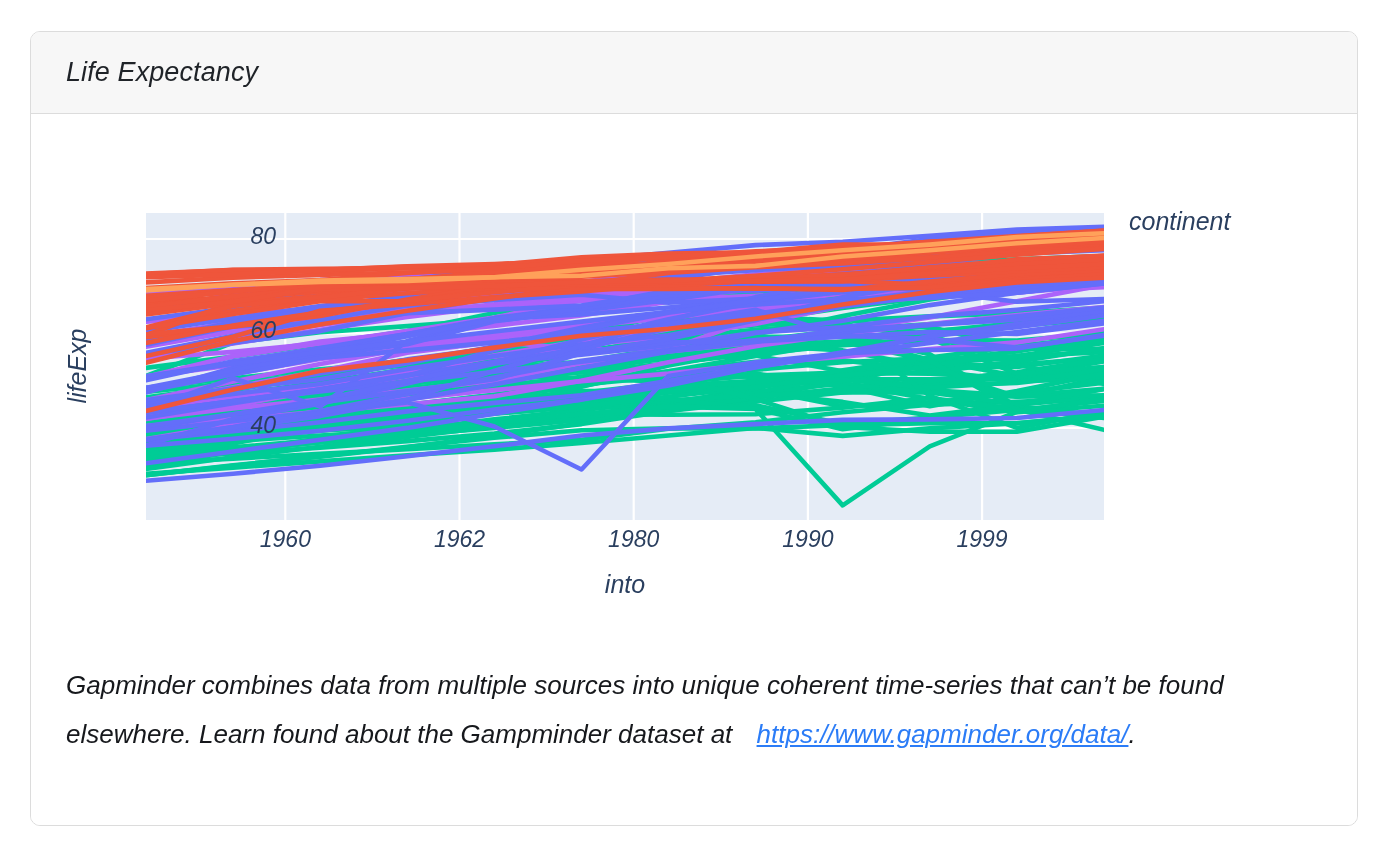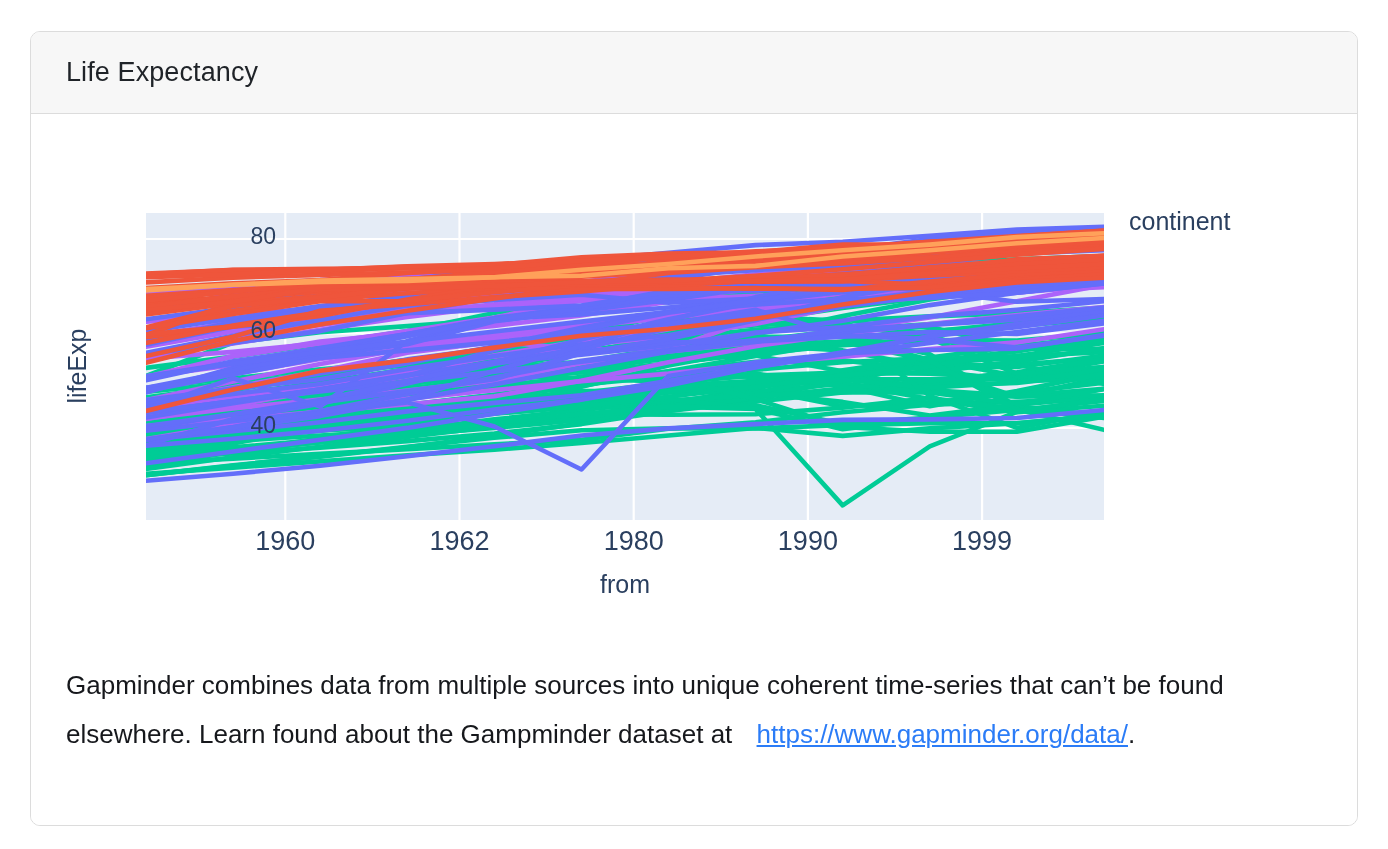--- a/index.html
+++ b/index.html
@@ -10,20 +10,21 @@
     width: 1388px;
     height: 849px;
     overflow: hidden;
     font-family: "Liberation Sans", sans-serif;
   }
 
   #root {
     position: relative;
     width: 1388px;
     height: 795px;
+    font-style: italic;
   }
 
   
   .card {
     position: absolute;
     left: 30px;
     top: 31px;
     width: 1328px;
     height: 795px;
     background: #ffffff;
@@ -87,21 +88,21 @@
     font-size: 23px;
     color: #2a3f5f;
     font-family: "Liberation Sans", sans-serif;
     text-align: right;
     white-space: nowrap;
   }
 
   .xtick {
     position: absolute;
     top: 412px;
-    font-size: 27px;
+    font-size: 23px;
     color: #2a3f5f;
     font-family: "Liberation Sans", sans-serif;
     transform: translateX(-50%);
     white-space: nowrap;
   }
 
   .ylabel {
     position: absolute;
     left: 46px;
     top: 252px;
@@ -357,21 +358,21 @@
             <div class="ytick" style="top: 108.977px;">80</div>
           </div>
         <div id="xtick-layer">
             <div class="xtick" style="left: 254.345px;">1960</div>
             <div class="xtick" style="left: 428.527px;">1962</div>
             <div class="xtick" style="left: 602.709px;">1980</div>
             <div class="xtick" style="left: 776.891px;">1990</div>
             <div class="xtick" style="left: 951.073px;">1999</div>
           </div>
 
-        <div class="xlabel">from</div>
+        <div class="xlabel">into</div>
 
         <div class="legend">
           <div class="legend-title">continent</div>
         </div>
 
       </div>
 
       <p class="description"><span>Gapminder combines data from multiple sources into unique coherent time-series that can’t be found elsewhere. Learn found about the Gampminder dataset at </span><a href="#">https://www.gapminder.org/data/</a><span>.</span></p>
 
     </div>

